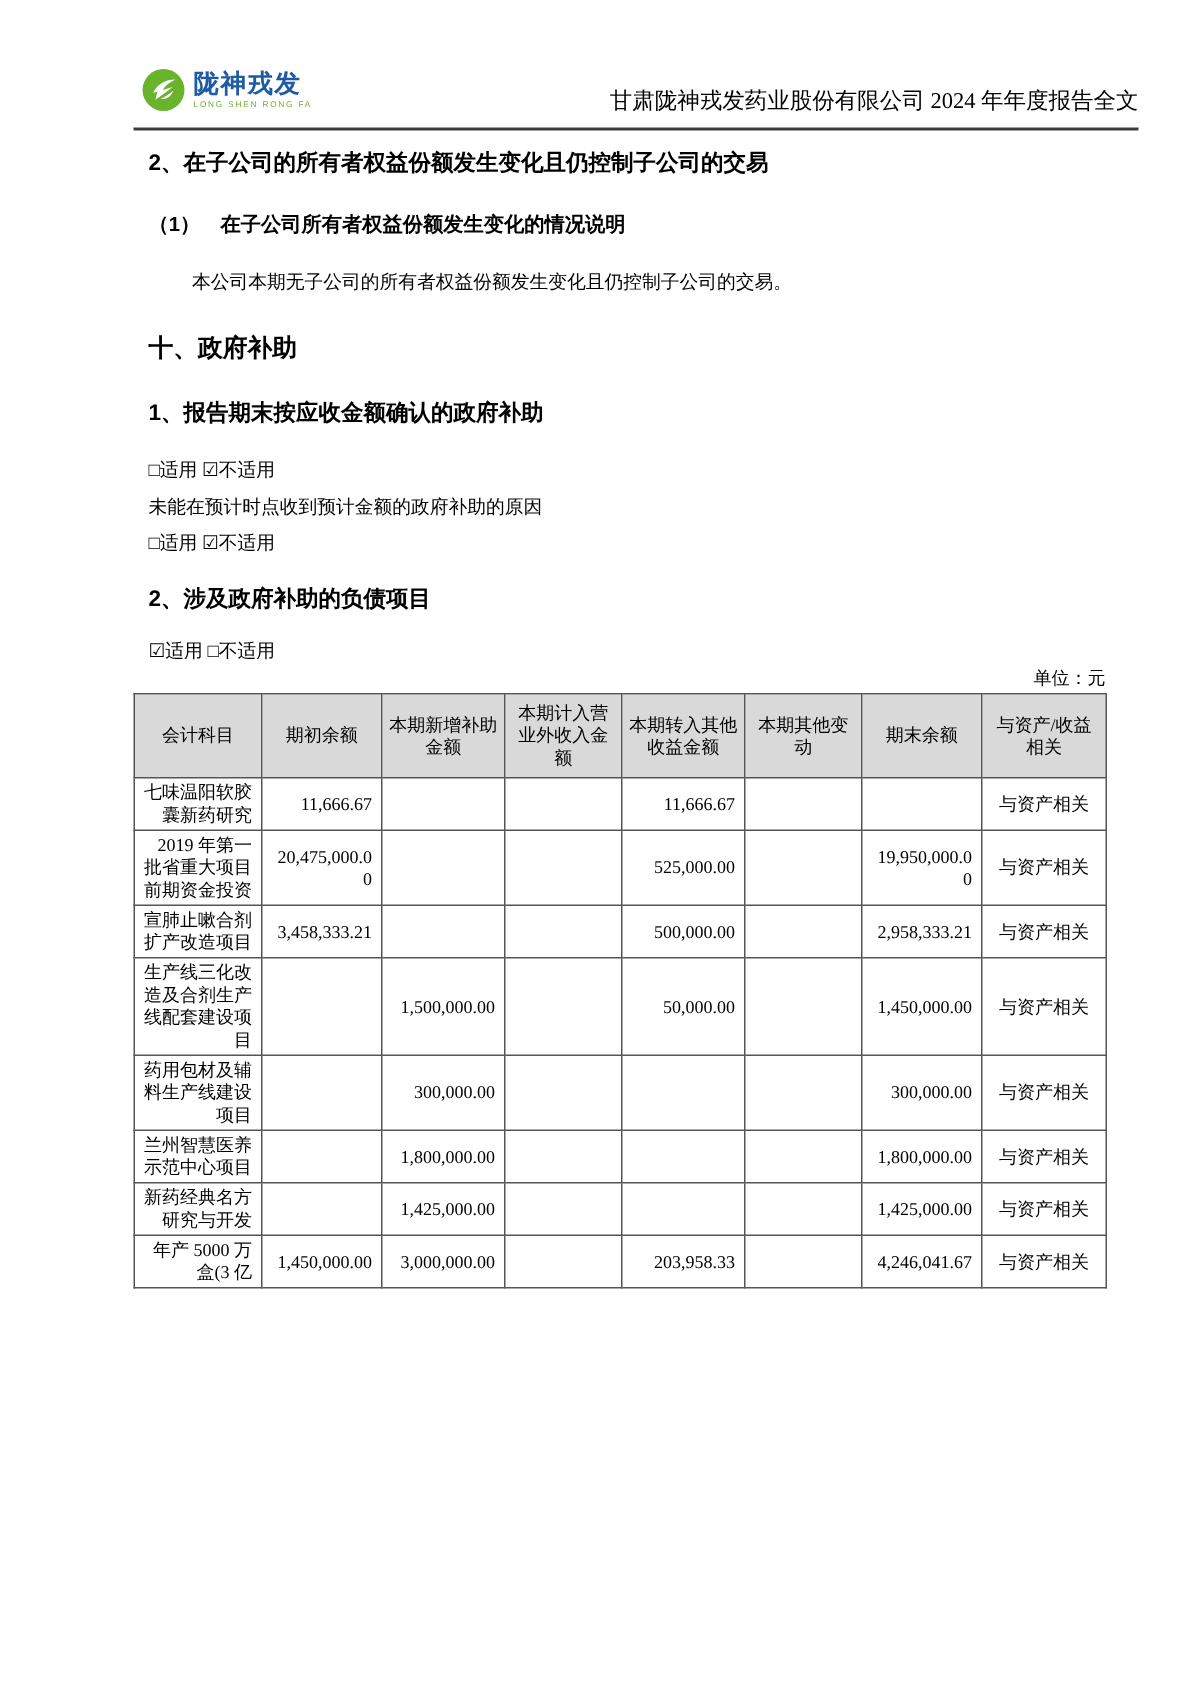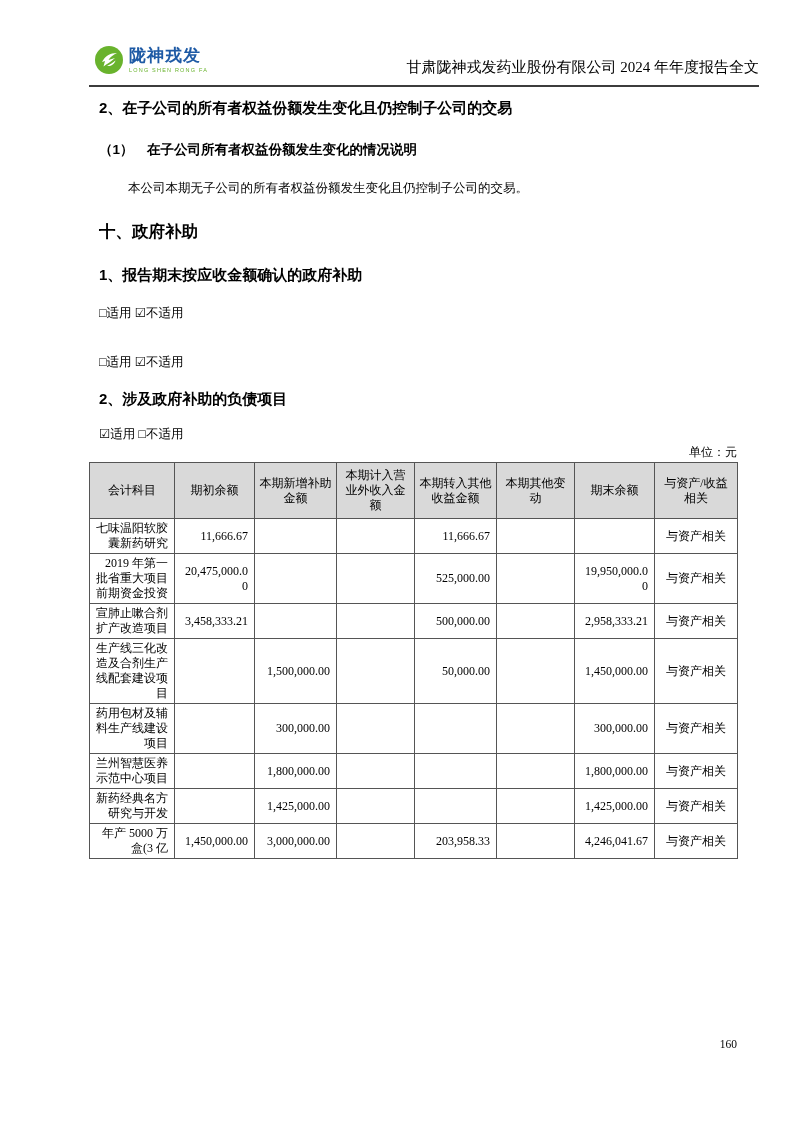--- a/index.html
+++ b/index.html
@@ -70,20 +70,21 @@
   <div class="hdr-title">甘肃陇神戎发药业股份有限公司 2024 年年度报告全文</div>
   <div class="hdr-rule"></div>
 
   <div class="h-lvl2" style="top: 99px;">2、在子公司的所有者权益份额发生变化且仍控制子公司的交易</div>
   <div class="h-lvl3" style="top: 141px;">（1）　在子公司所有者权益份额发生变化的情况说明</div>
   <div class="para" style="top: 180px;">本公司本期无子公司的所有者权益份额发生变化且仍控制子公司的交易。</div>
 
   <div class="h-lvl1" style="top: 221px;">十、政府补助</div>
   <div class="h-lvl2" style="top: 266px;">1、报告期末按应收金额确认的政府补助</div>
   <div class="line" style="top: 305px;">□适用 ☑不适用</div>
+  <div class="line" style="top: 330px;">未能在预计时点收到预计金额的政府补助的原因</div>
   <div class="line" style="top: 354px;">□适用 ☑不适用</div>
   <div class="h-lvl2" style="top: 390px;">2、涉及政府补助的负债项目</div>
   <div class="line" style="top: 426px;">☑适用 □不适用</div>
   <div class="unit" style="top: 444px;">单位：元</div>
 
   <table class="gov-table">
     <colgroup>
       <col style="width:85px">
         <col style="width:80px">
         <col style="width:82px">
@@ -182,15 +183,14 @@
         <td class="num">3,000,000.00</td>
         <td class="num"></td>
         <td class="num">203,958.33</td>
         <td class="num"></td>
         <td class="num">4,246,041.67</td>
         <td class="rel">与资产相关</td>
       </tr>
     </tbody>
   </table>
 
-  <div class="page-num">160</div>
 
 </div>
 
 </body></html>

